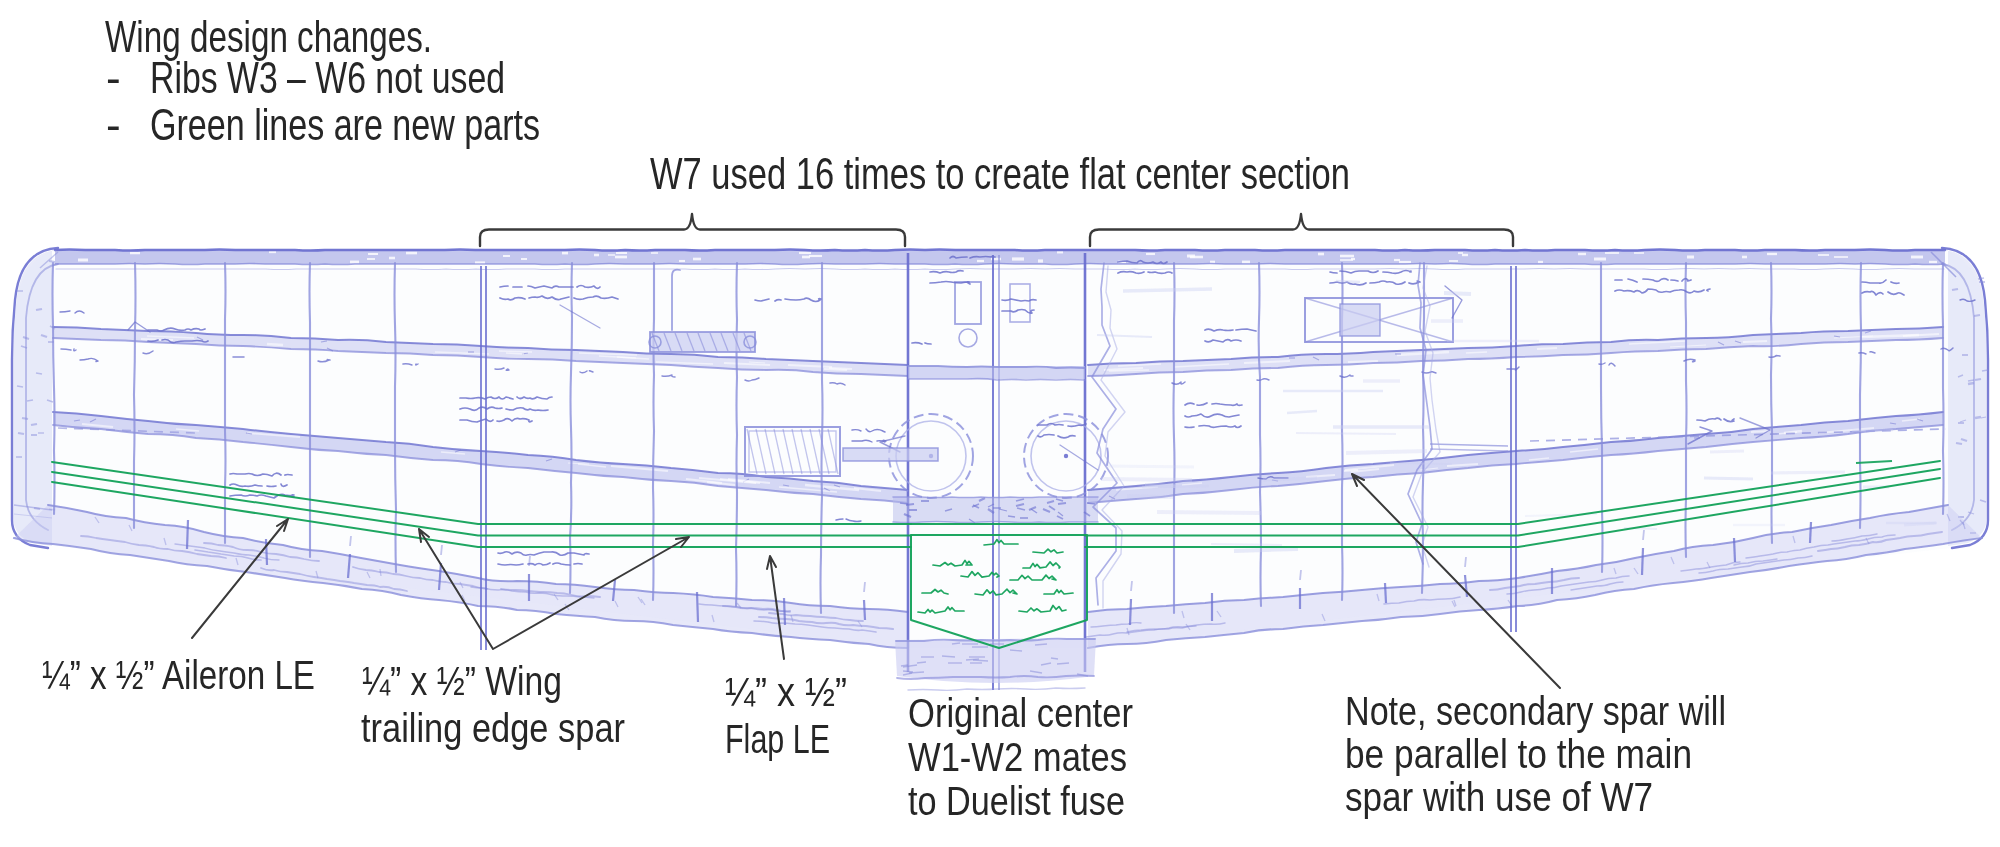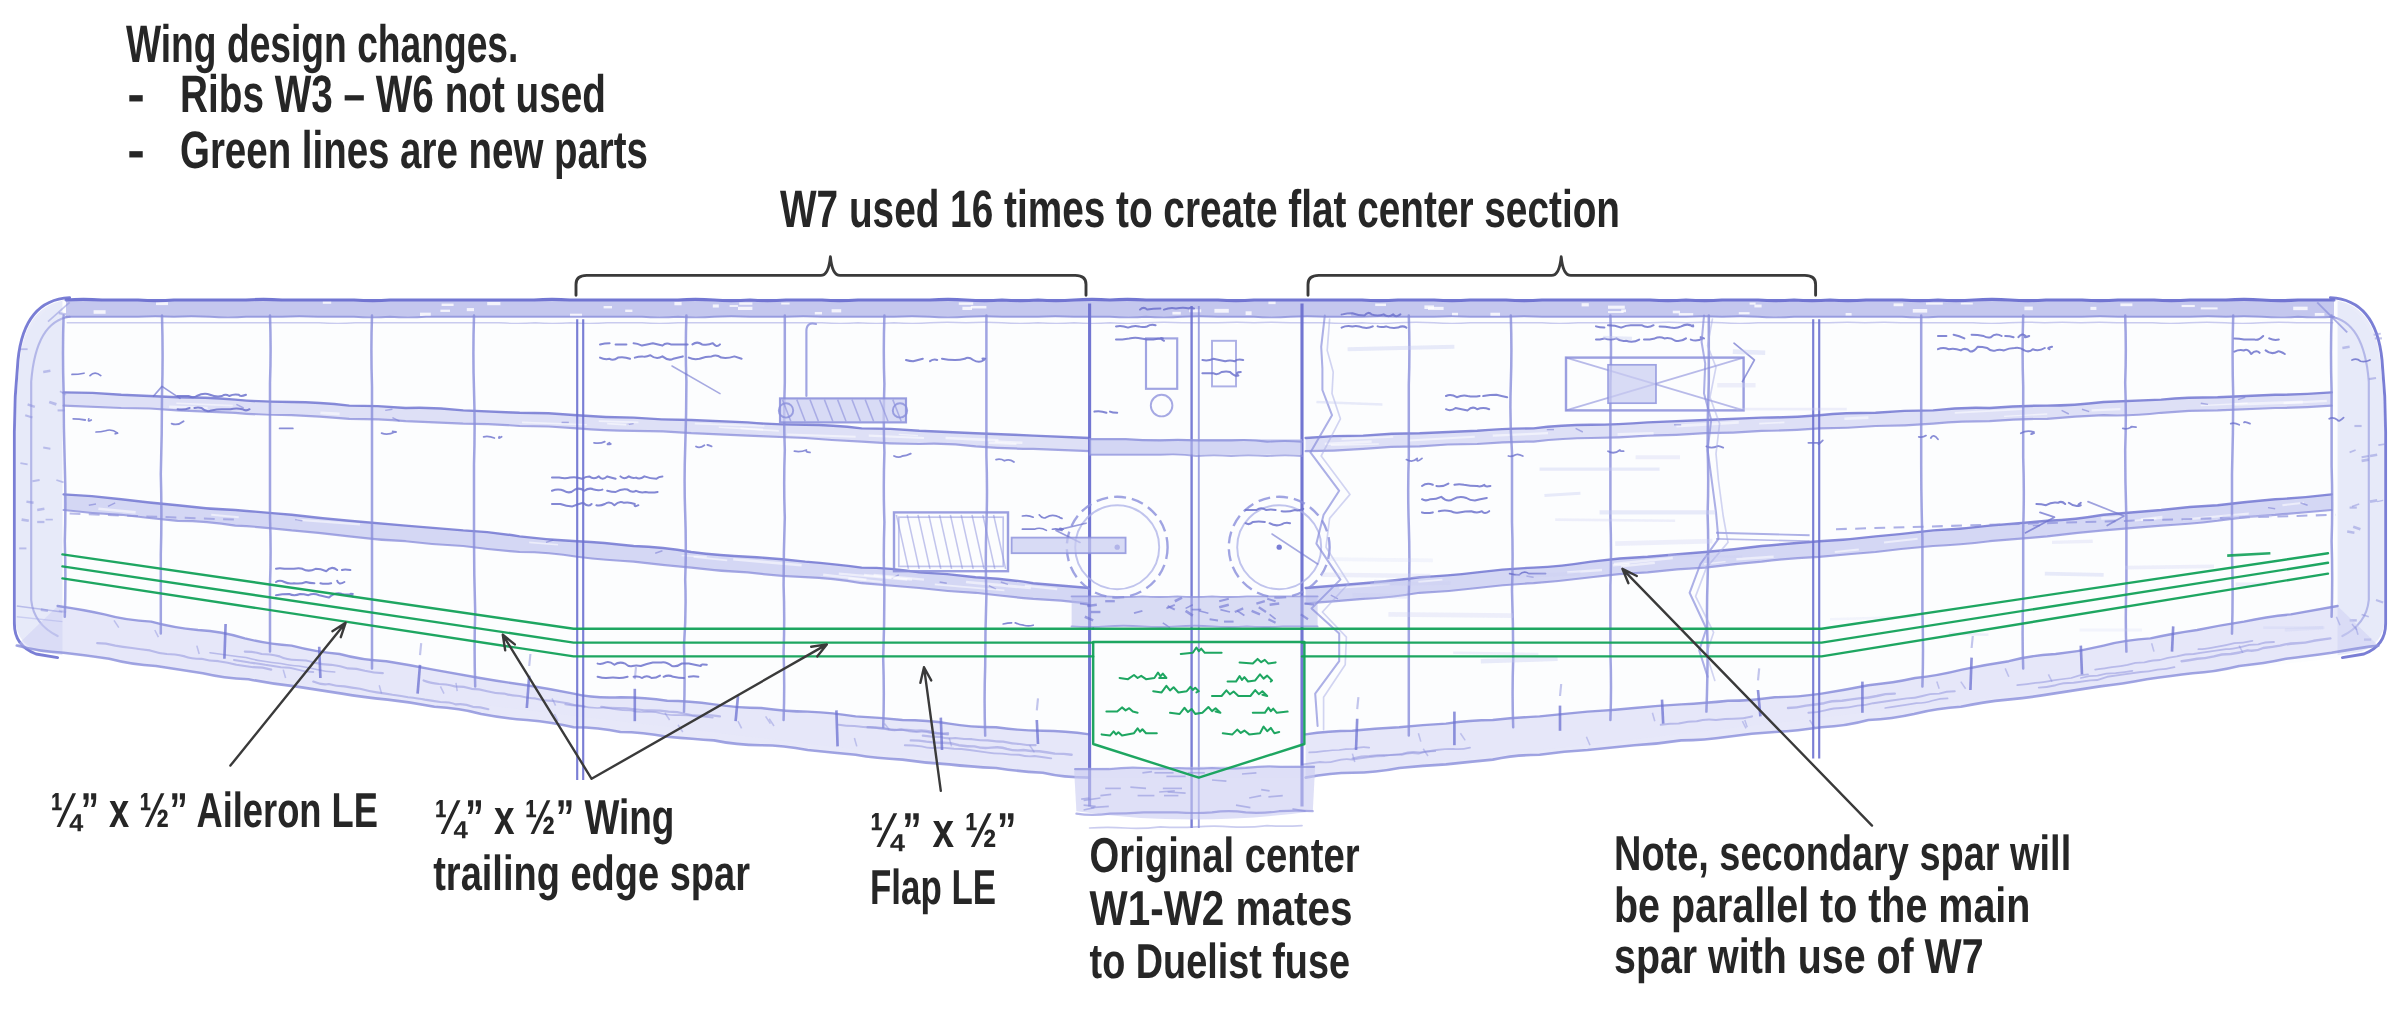--- a/index.html
+++ b/index.html
@@ -1,16 +1,16 @@
 <!DOCTYPE html>
 <html><head>
 <meta charset="utf-8">
 <style>
   html, body { margin: 0; padding: 0; background: #ffffff; }
-  .page { position: relative; width: 2000px; height: 847px; background: #ffffff; overflow: hidden; font-weight: bold; }
+  .page { position: relative; width: 2000px; height: 847px; background: #ffffff; overflow: hidden; }
   svg { display: block; }
   svg path:not([fill]) { fill: none; }
   svg path { stroke-linecap: round; stroke-linejoin: round; }
   text { font-family: "Liberation Sans", sans-serif; fill: #262626; }
 </style>
 </head>
 <body>
 
 <div class="page">
 <svg width="2000" height="847" viewBox="0 0 2000 847">

